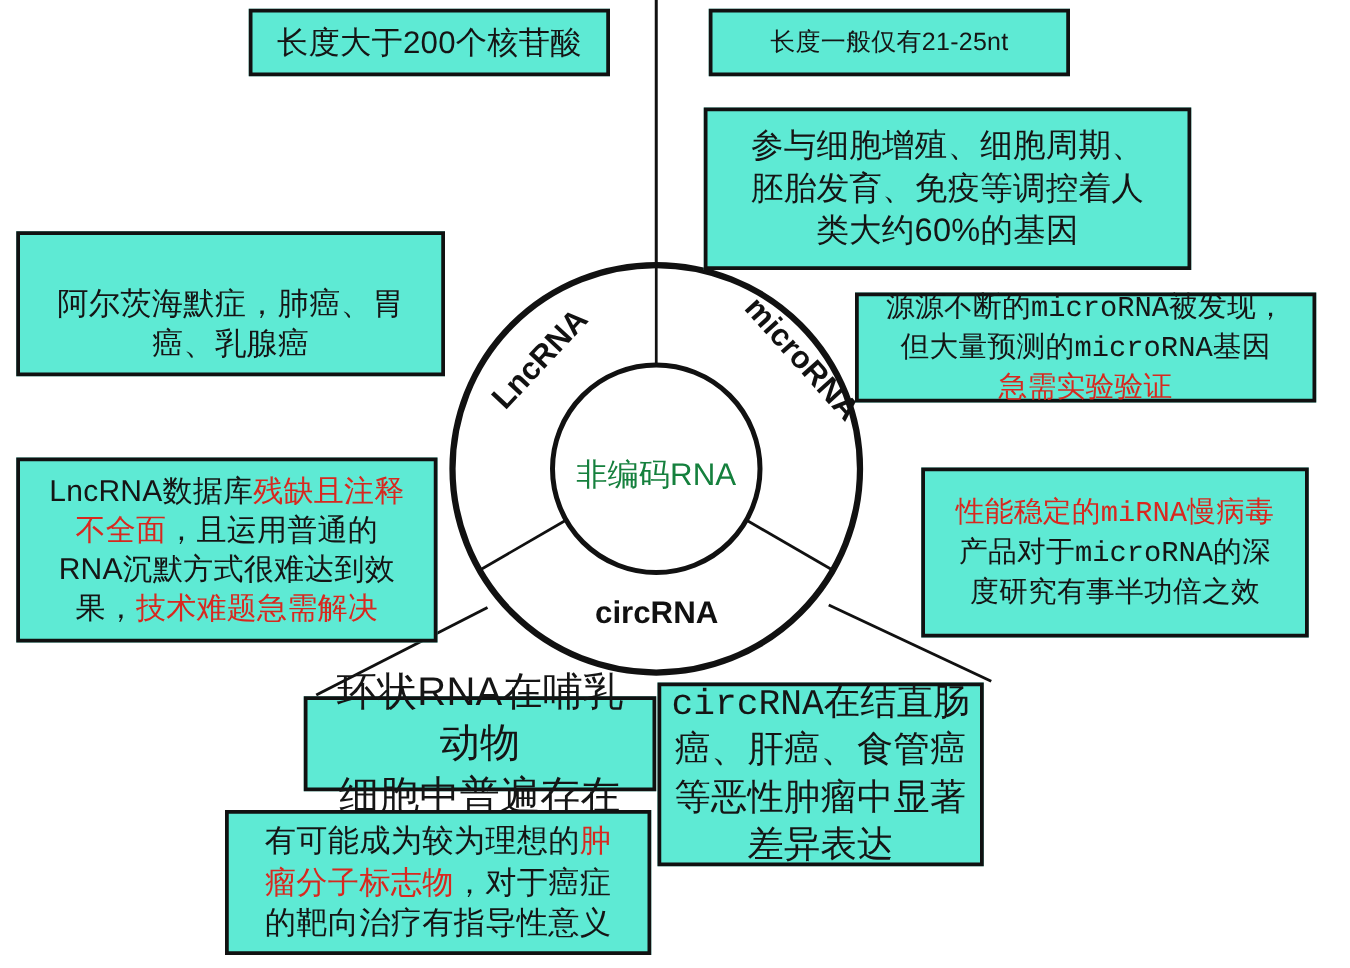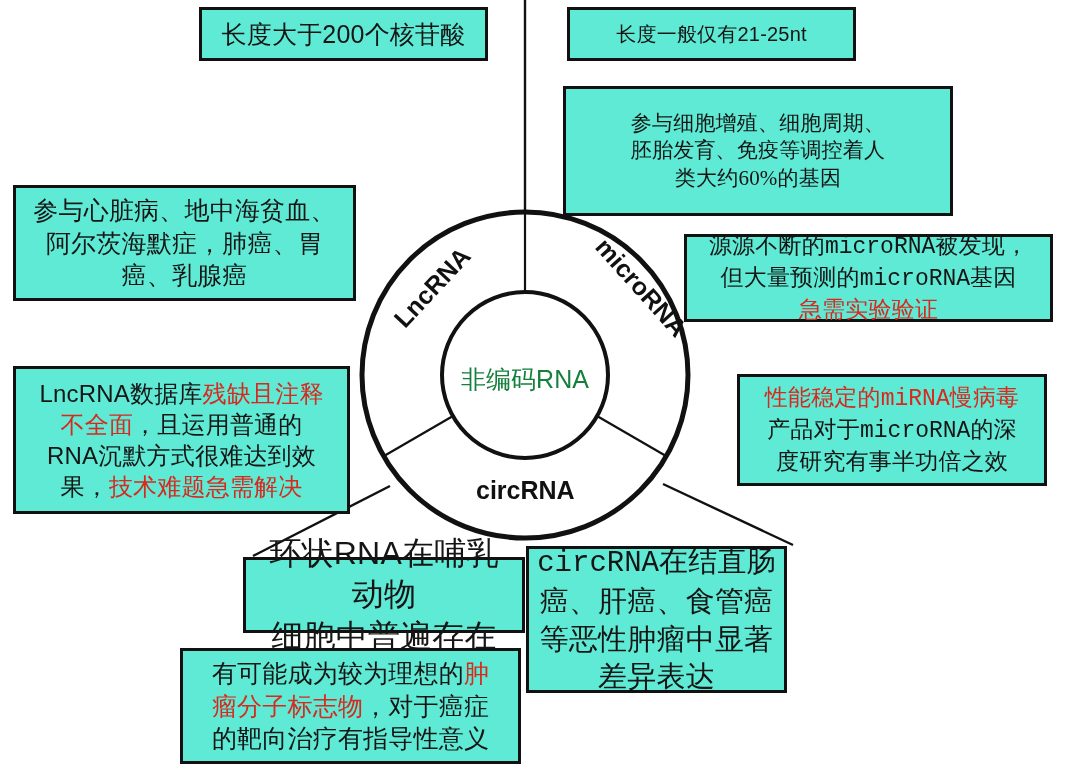--- a/index.html
+++ b/index.html
@@ -49,25 +49,25 @@
   }
   .mono {
     font-family: "Liberation Mono", "DejaVu Sans Mono", monospace;
     letter-spacing: 0px;
   }
 
   
   #box-lnc-length   { left: 199px;  top: 7px;   width: 289px; height: 54px;  font-size: 25px; }
   #box-mi-length    { left: 567px;  top: 7px;   width: 289px; height: 54px;  font-size: 20px; }
   #box-lnc-regulate { left: 10px;   top: 76px;  width: 478px; height: 95px;  font-size: 25px; }
-  #box-mi-function  { left: 563px;  top: 86px;  width: 390px; height: 130px; font-size: 21px; font-family: Liberation Serif, serif; }
+  #box-mi-function  { left: 563px;  top: 86px;  width: 390px; height: 130px; font-size: 26px; }
   #box-lnc-disease  { left: 13px;   top: 185px; width: 343px; height: 116px; font-size: 25px; }
   #box-mi-discovery { left: 684px;  top: 234px; width: 369px; height: 88px; font-size: 23px; }
   #box-lnc-database { left: 13px;   top: 318px; width: 337px; height: 148px; font-size: 24px; margin-top: 48px; }
-  #box-mi-lenti     { left: 737px;  top: 374px; width: 310px; height: 112px; font-size: 23px; }
+  #box-mi-lenti     { left: 737px;  top: 374px; width: 310px; height: 136px; font-size: 23px; }
   #box-circ-mammal  { left: 243px;  top: 557px; width: 282px; height: 76px;  font-size: 32px; }
   #box-circ-cancer  { left: 526px;  top: 546px; width: 261px; height: 147px; font-size: 29px; }
   #box-circ-marker  { left: 180px;  top: 648px; width: 341px; height: 116px; font-size: 25px; }
 
   
   .ring-label {
     position: absolute;
     font-weight: bold;
     color: #111111;
     white-space: nowrap;
@@ -141,21 +141,21 @@
   <div class="box" id="box-mi-function">
     <span class="t">
       <span>参与细胞增殖、细胞周期、</span><br>
       <span>胚胎发育、免疫等调控着人</span><br>
       <span>类大约60%的基因</span>
     </span>
   </div>
 
   <div class="box" id="box-lnc-disease">
     <span class="t">
-      <span>参与心脏病、地中海贫血、</span><br>
+      <br>
       <span>阿尔茨海默症，肺癌、胃</span><br>
       <span>癌、乳腺癌</span>
     </span>
   </div>
 
   <div class="box" id="box-mi-discovery">
     <span class="t">
       <span>源源不断的</span><span class="mono">microRNA</span><span>被发现，</span><br>
       <span>但大量预测的</span><span class="mono">microRNA</span><span>基因</span><br>
       <span class="red">急需实验验证</span>

